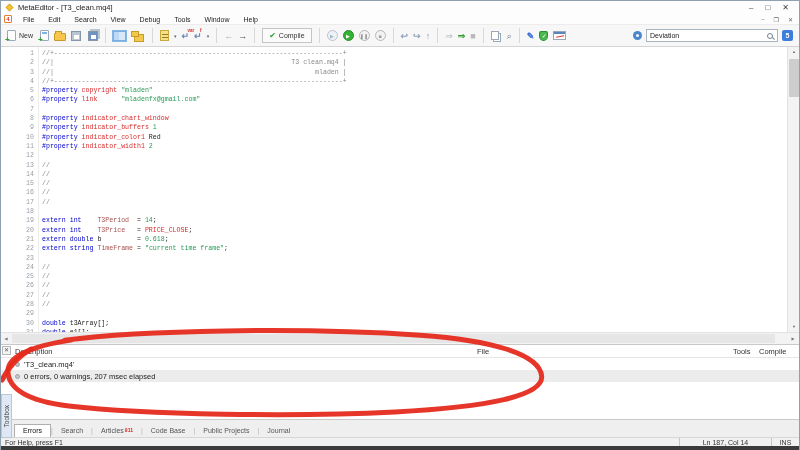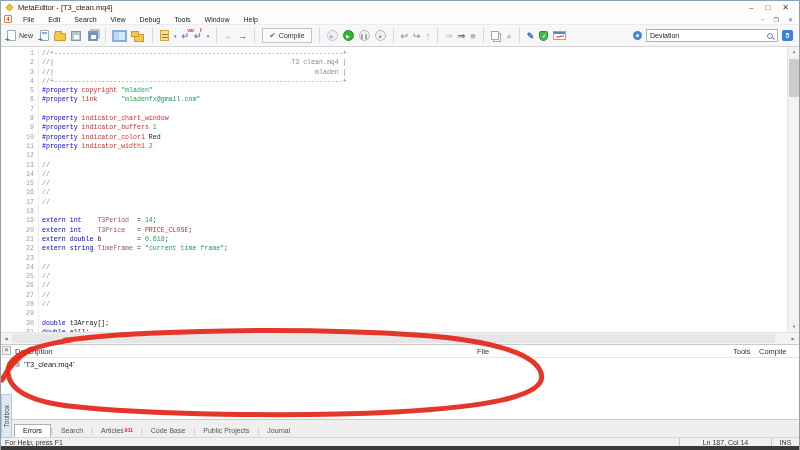--- a/index.html
+++ b/index.html
@@ -249,20 +249,24 @@
       <span class="ph-desc">Description</span>
       <span class="ph-file">File</span>
       <span class="ph-line">Tools</span>
       <span class="ph-col">Compile</span>
     </div>
     <div>
         <div class="prow">
           <span class="pdot"></span>
           <span>'T3_clean.mq4'</span>
         </div>
+        <div class="prow hl">
+          <span class="pdot"></span>
+          <span>0 errors, 0 warnings, 207 msec elapsed</span>
+        </div>
       </div>
   </div>
 
   <div class="toolbox-tab">
     <span>Toolbox</span>
   </div>
 
   <div class="tabsbar">
       <span class="tab active">Errors</span>
       <span class="tsep">|</span>

